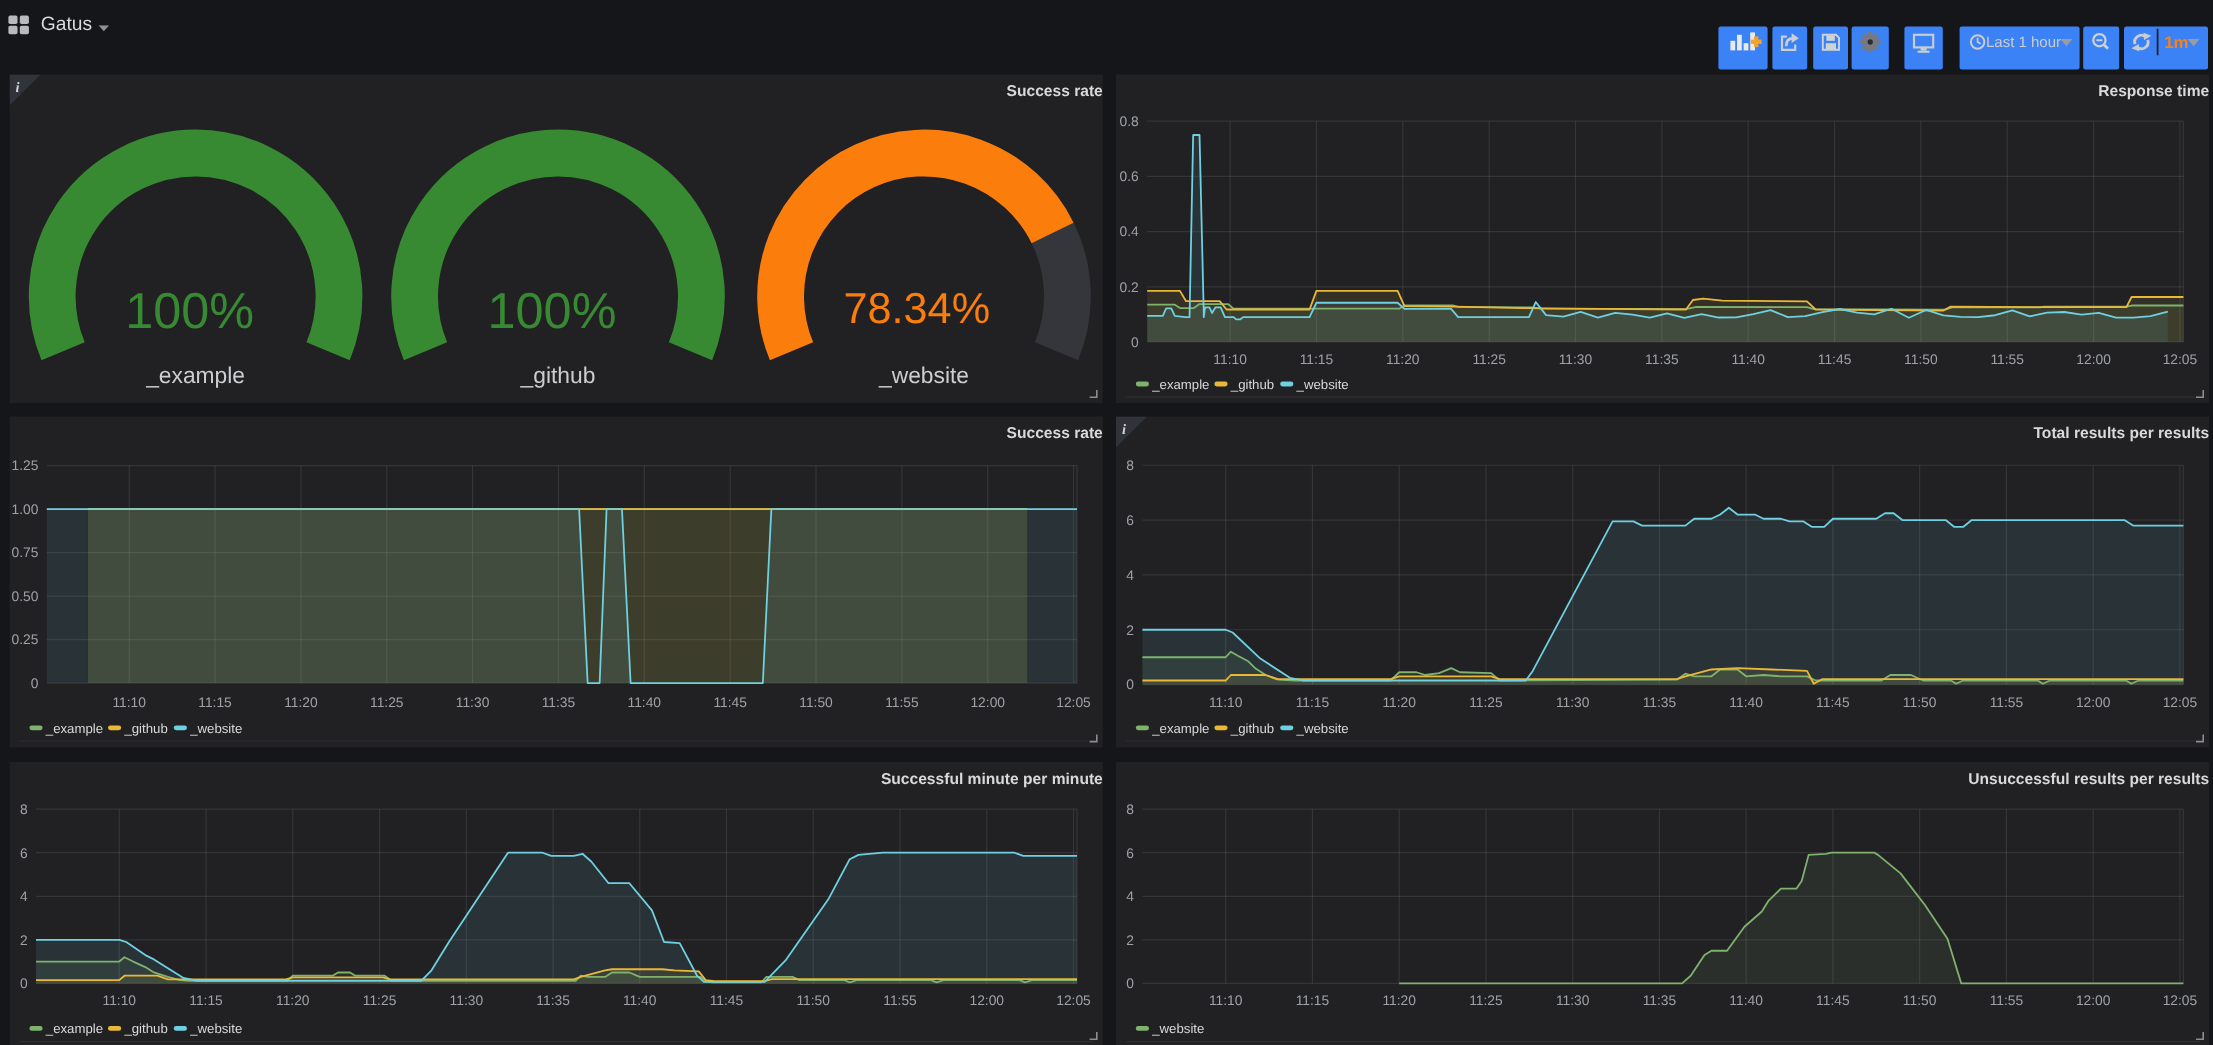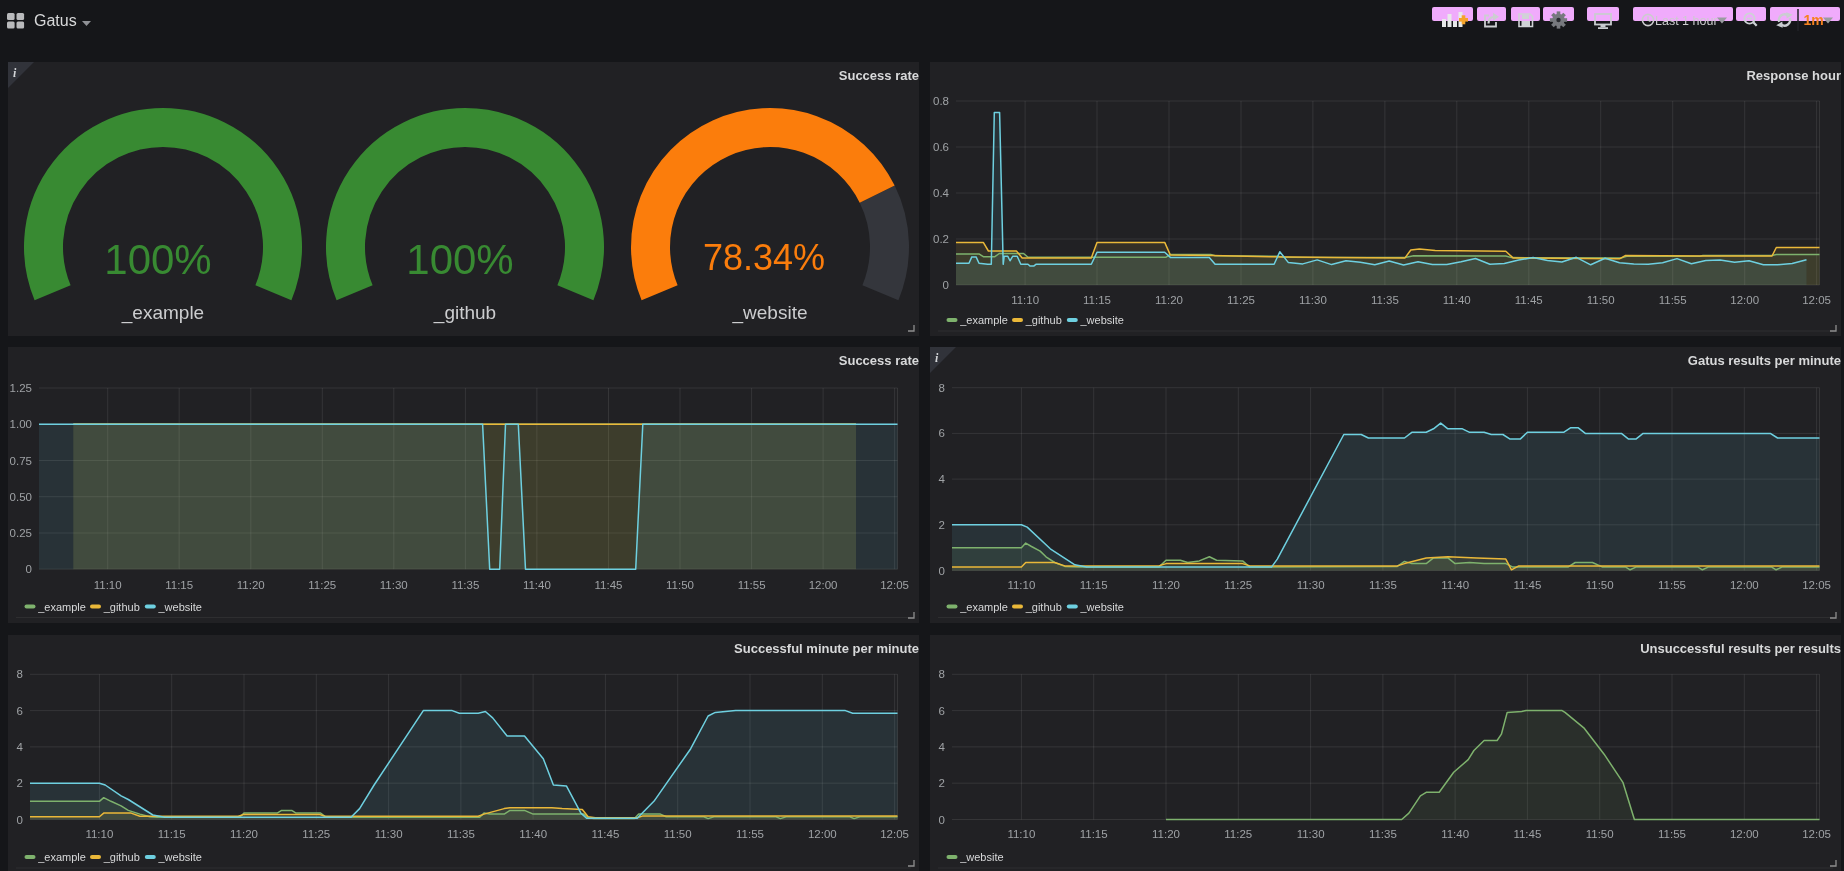--- a/index.html
+++ b/index.html
@@ -1,17 +1,17 @@
 <!DOCTYPE html>
 <html><head><meta charset="utf-8"><style>
 *{margin:0;padding:0;box-sizing:border-box}
 body{width:1844px;height:871px;background:#151619;font-family:"Liberation Sans",sans-serif;overflow:hidden;position:relative}
 .panel{position:absolute;background:#212124}
 .ptitle{position:absolute;left:0;right:0;text-align:right;top:6px;font-size:13px;font-weight:bold;color:#d8d9da}
-.btn{position:absolute;top:7px;height:14px;background:#f0abfc;border-radius:2px}
+.btn{position:absolute;top:22px;height:36px;background:#3b82f6;border-radius:2px}
 </style></head><body>
 <svg width="110" height="42" style="position:absolute;left:0;top:0">
 <rect x="7.0" y="13.0" width="7.6" height="7" rx="1.5" fill="#b9babc"></rect>
 <rect x="16.5" y="13.0" width="7.6" height="7" rx="1.5" fill="#b9babc"></rect>
 <rect x="7.0" y="21.5" width="7.6" height="7" rx="1.5" fill="#b9babc"></rect>
 <rect x="16.5" y="21.5" width="7.6" height="7" rx="1.5" fill="#b9babc"></rect>
 </svg>
 <div style="position:absolute;left:34px;top:12px;font-size:16px;color:#d8d9da">Gatus</div>
 <svg width="12" height="8" style="position:absolute;left:82px;top:21px">
     <polygon points="0,0 9,0 4.5,5" fill="#8f9196"></polygon>
@@ -78,27 +78,27 @@
         <polygon points="-1.8,7.8 -8.3,5.2 -2.2,1.6" fill="#c9cdd1"></polygon>
       </g>
       <line x1="28" y1="2" x2="28" y2="24" stroke="#202227" stroke-width="1.5"></line>
       <text x="33.5" y="18" fill="#f58220" font-size="14" font-weight="bold">1m</text>
       <polygon points="53,10.5 63,10.5 58,16.5" fill="#9a9ca1"></polygon>
     </svg></div>
 <div class="panel" style="left:8px;top:62px;width:911px;height:274px">
     <div class="ptitle">Success rate</div>
   </div>
 <div class="panel" style="left:930px;top:62px;width:911px;height:274px">
-    <div class="ptitle">Response hour</div>
+    <div class="ptitle">Response time</div>
   </div>
 <div class="panel" style="left:8px;top:347px;width:911px;height:276px">
     <div class="ptitle">Success rate</div>
   </div>
 <div class="panel" style="left:930px;top:347px;width:911px;height:276px">
-    <div class="ptitle">Gatus results per minute</div>
+    <div class="ptitle">Total results per results</div>
   </div>
 <div class="panel" style="left:8px;top:635px;width:911px;height:236px">
     <div class="ptitle">Successful minute per minute</div>
   </div>
 <div class="panel" style="left:930px;top:635px;width:911px;height:236px">
     <div class="ptitle">Unsuccessful results per results</div>
   </div>
 <svg width="911" height="274" style="position:absolute;left:8px;top:62px">
 <path d="M44.60 230.73 A119.5 119.5 0 1 1 265.40 230.73" stroke="#388a32" stroke-width="39" fill="none"></path>
 <text x="150.0" y="211.5" fill="#388a32" font-size="42" text-anchor="middle">100%</text>

